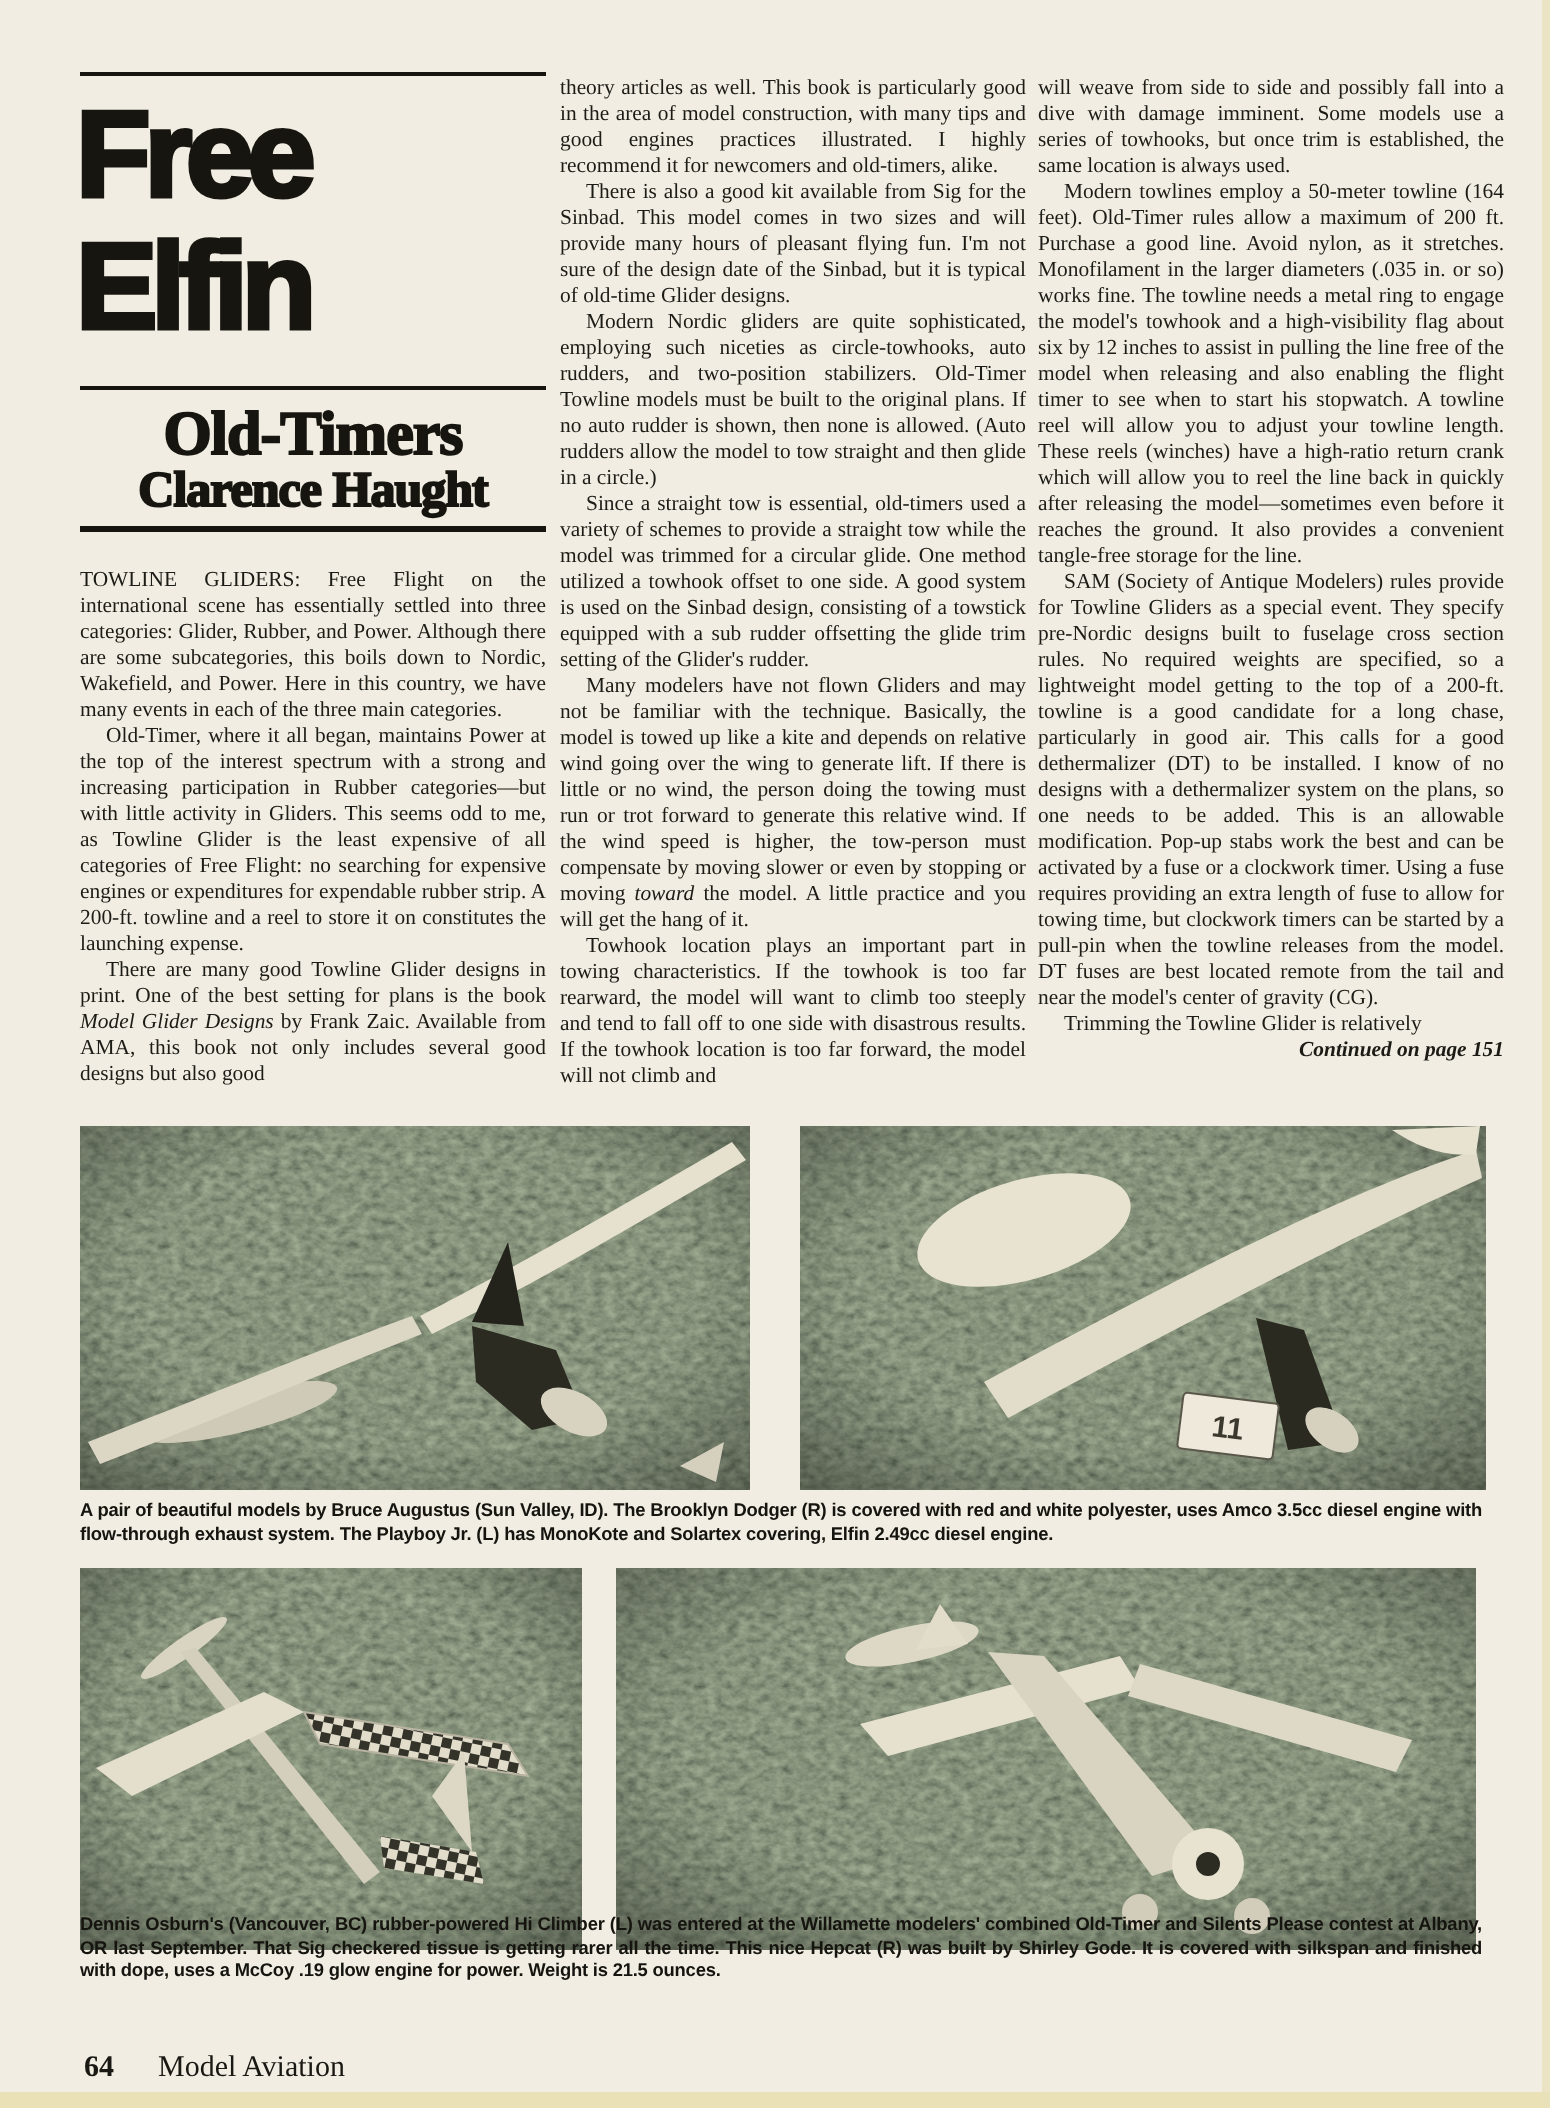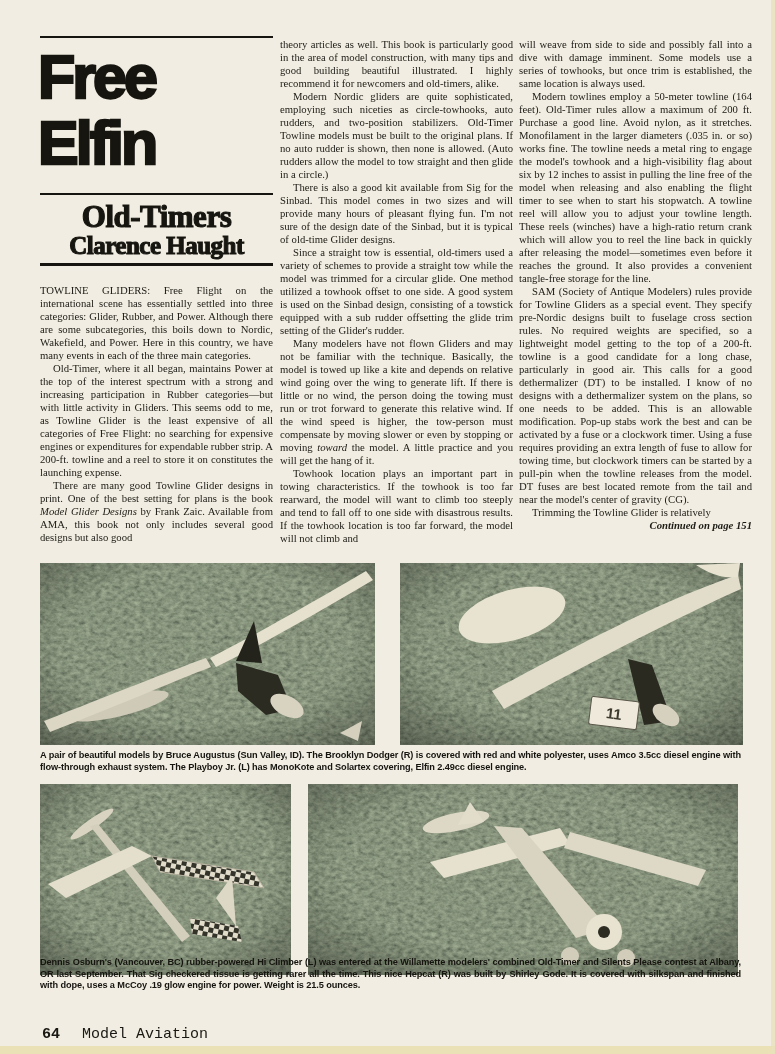--- a/index.html
+++ b/index.html
@@ -43,21 +43,21 @@
   .caption {
     position:absolute; left:40px; width:701px;
     font-family:"Liberation Sans", sans-serif; font-weight:bold;
     font-size:9.2px; line-height:11.5px; letter-spacing:-0.1px;
     text-align:justify; color:#15140f;
   }
   .cap1 { top:750px; }
   .cap2 { top:957px; }
   .footer {
     position:absolute; left:42px; top:1026px;
-    font-family:Liberation Mono, monospace; font-size:15px; color:#191813;
+    font-family:Liberation Serif, serif; font-size:15px; color:#191813;
     display:flex; gap:22px; align-items:baseline;
   }
   .footer .pn { font-weight:bold; }
   .edge-bottom { position:absolute; left:0; top:1046px; width:775px; height:8px; background:#ebe1b6; }
   .edge-right  { position:absolute; right:0; top:0; width:4px; height:1054px; background:#e8e0ba; opacity:.75; }
   svg { display:block; }
 </style>
 </head>
 <body>
 
@@ -87,23 +87,23 @@
   <h2 class="mast-sub">Old-Timers</h2>
   <h3 class="mast-auth">Clarence Haught</h3>
   <div class="rule" style="top:263px;height:3px;"></div>
 
   <div class="col" id="col1">
       <p><span>TOWLINE GLIDERS: Free Flight on the international scene has essentially settled into three categories: Glider, Rubber, and Power. Although there are some subcategories, this boils down to Nordic, Wakefield, and Power. Here in this country, we have many events in each of the three main categories.</span></p>
       <p class="indent"><span>Old-Timer, where it all began, maintains Power at the top of the interest spectrum with a strong and increasing participation in Rubber categories—but with little activity in Gliders. This seems odd to me, as Towline Glider is the least expensive of all categories of Free Flight: no searching for expensive engines or expenditures for expendable rubber strip. A 200-ft. towline and a reel to store it on constitutes the launching expense.</span></p>
       <p class="indent"><span>There are many good Towline Glider designs in print. One of the best setting for plans is the book </span><span class="it">Model Glider Designs</span><span> by Frank Zaic. Available from AMA, this book not only includes several good designs but also good</span></p>
     </div>
   <div class="col" id="col2">
-      <p><span>theory articles as well. This book is particularly good in the area of model construction, with many tips and good building beautiful illustrated. I highly recommend it for newcomers and old-timers, alike.</span></p>
+      <p><span>theory articles as well. This book is particularly good in the area of model construction, with many tips and good engines practices illustrated. I highly recommend it for newcomers and old-timers, alike.</span></p>
+      <p class="indent"><span>There is also a good kit available from Sig for the Sinbad. This model comes in two sizes and will provide many hours of pleasant flying fun. I'm not sure of the design date of the Sinbad, but it is typical of old-time Glider designs.</span></p>
       <p class="indent"><span>Modern Nordic gliders are quite sophisticated, employing such niceties as circle-towhooks, auto rudders, and two-position stabilizers. Old-Timer Towline models must be built to the original plans. If no auto rudder is shown, then none is allowed. (Auto rudders allow the model to tow straight and then glide in a circle.)</span></p>
-      <p class="indent"><span>There is also a good kit available from Sig for the Sinbad. This model comes in two sizes and will provide many hours of pleasant flying fun. I'm not sure of the design date of the Sinbad, but it is typical of old-time Glider designs.</span></p>
       <p class="indent"><span>Since a straight tow is essential, old-timers used a variety of schemes to provide a straight tow while the model was trimmed for a circular glide. One method utilized a towhook offset to one side. A good system is used on the Sinbad design, consisting of a towstick equipped with a sub rudder offsetting the glide trim setting of the Glider's rudder.</span></p>
       <p class="indent"><span>Many modelers have not flown Gliders and may not be familiar with the technique. Basically, the model is towed up like a kite and depends on relative wind going over the wing to generate lift. If there is little or no wind, the person doing the towing must run or trot forward to generate this relative wind. If the wind speed is higher, the tow-person must compensate by moving slower or even by stopping or moving </span><span class="it">toward</span><span> the model. A little practice and you will get the hang of it.</span></p>
       <p class="indent"><span>Towhook location plays an important part in towing characteristics. If the towhook is too far rearward, the model will want to climb too steeply and tend to fall off to one side with disastrous results. If the towhook location is too far forward, the model will not climb and</span></p>
     </div>
   <div class="col" id="col3">
       <p><span>will weave from side to side and possibly fall into a dive with damage imminent. Some models use a series of towhooks, but once trim is established, the same location is always used.</span></p>
       <p class="indent"><span>Modern towlines employ a 50-meter towline (164 feet). Old-Timer rules allow a maximum of 200 ft. Purchase a good line. Avoid nylon, as it stretches. Monofilament in the larger diameters (.035 in. or so) works fine. The towline needs a metal ring to engage the model's towhook and a high-visibility flag about six by 12 inches to assist in pulling the line free of the model when releasing and also enabling the flight timer to see when to start his stopwatch. A towline reel will allow you to adjust your towline length. These reels (winches) have a high-ratio return crank which will allow you to reel the line back in quickly after releasing the model—sometimes even before it reaches the ground. It also provides a convenient tangle-free storage for the line.</span></p>
       <p class="indent"><span>SAM (Society of Antique Modelers) rules provide for Towline Gliders as a special event. They specify pre-Nordic designs built to fuselage cross section rules. No required weights are specified, so a lightweight model getting to the top of a 200-ft. towline is a good candidate for a long chase, particularly in good air. This calls for a good dethermalizer (DT) to be installed. I know of no designs with a dethermalizer system on the plans, so one needs to be added. This is an allowable modification. Pop-up stabs work the best and can be activated by a fuse or a clockwork timer. Using a fuse requires providing an extra length of fuse to allow for towing time, but clockwork timers can be started by a pull-pin when the towline releases from the model. DT fuses are best located remote from the tail and near the model's center of gravity (CG).</span></p>
       <p class="indent"><span>Trimming the Towline Glider is relatively</span></p>
       <p class="right"><span class="it bd">Continued on page 151</span></p>

